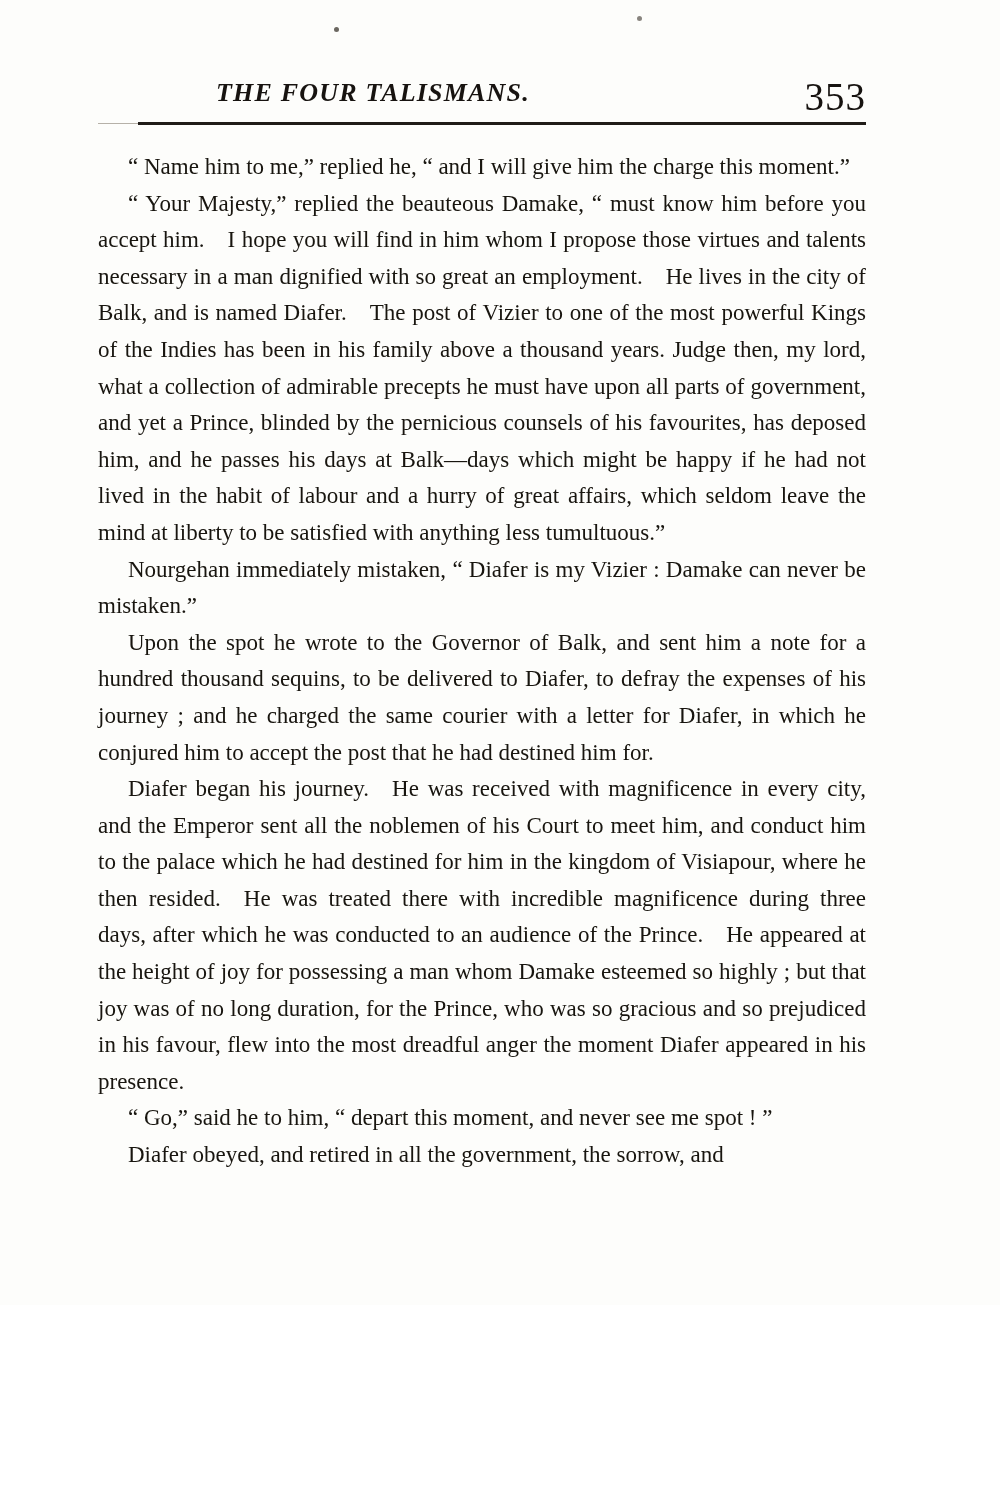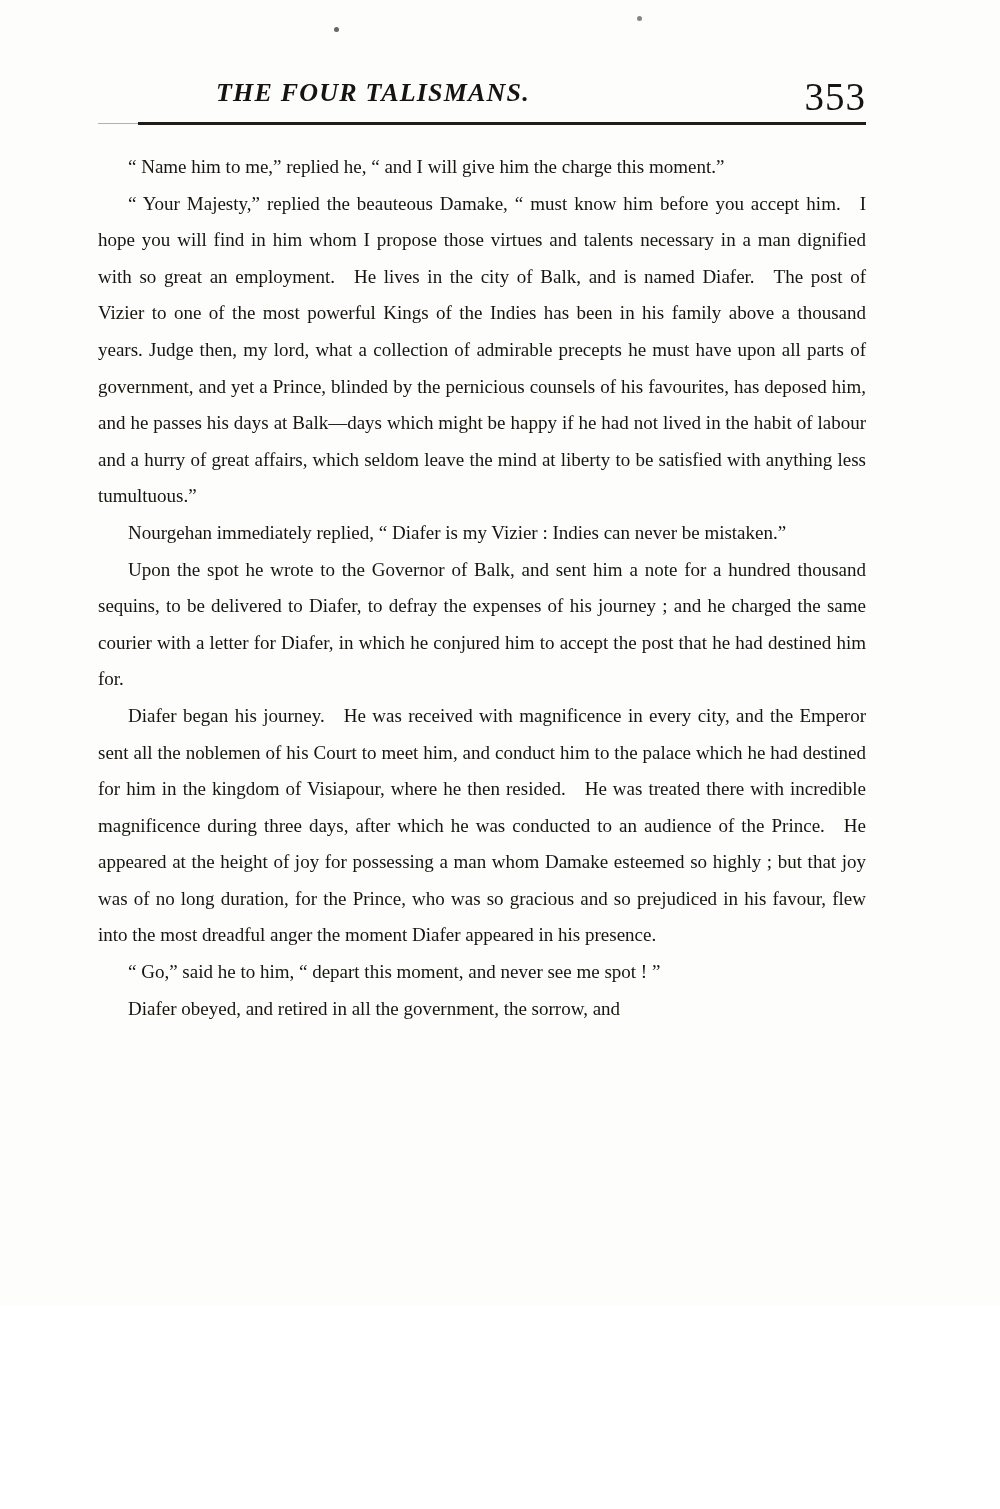--- a/index.html
+++ b/index.html
@@ -73,21 +73,21 @@
     position: absolute;
     left: 0;
     width: 44px;
     top: 1px;
     height: 1px;
     background: #b6b1a8;
   }
 
   .body-text {
     margin-top: 24px;
-    font-size: 19px;
+    font-size: 23px;
     line-height: 36.6px;
     text-align: justify;
     text-justify: inter-word;
     color: #18150f;
   }
   .body-text p {
     margin: 0;
     text-indent: 30px;
   }
 
@@ -121,21 +121,21 @@
     </header>
 
     <div class="rule">
       <div class="faint"></div>
       <div class="dark"></div>
     </div>
 
     <div class="body-text">
       <p>“ Name him to me,” replied he, “ and I will give him the charge this moment.”</p>
       <p>“ Your Majesty,” replied the beauteous Damake, “ must know him before you accept him. I hope you will find in him whom I propose those virtues and talents necessary in a man dignified with so great an employment. He lives in the city of Balk, and is named Diafer. The post of Vizier to one of the most powerful Kings of the Indies has been in his family above a thousand years. Judge then, my lord, what a collection of admirable precepts he must have upon all parts of government, and yet a Prince, blinded by the pernicious counsels of his favourites, has deposed him, and he passes his days at Balk—days which might be happy if he had not lived in the habit of labour and a hurry of great affairs, which seldom leave the mind at liberty to be satisfied with anything less tumultuous.”</p>
-      <p>Nourgehan immediately replied, “ Diafer is my Vizier : Indies can never be mistaken.”</p>
+      <p>Nourgehan immediately mistaken, “ Diafer is my Vizier : Damake can never be mistaken.”</p>
       <p>Upon the spot he wrote to the Governor of Balk, and sent him a note for a hundred thousand sequins, to be delivered to Diafer, to defray the expenses of his journey ; and he charged the same courier with a letter for Diafer, in which he conjured him to accept the post that he had destined him for.</p>
       <p>Diafer began his journey. He was received with magnificence in every city, and the Emperor sent all the noblemen of his Court to meet him, and conduct him to the palace which he had destined for him in the kingdom of Visiapour, where he then resided. He was treated there with incredible magnificence during three days, after which he was conducted to an audience of the Prince. He appeared at the height of joy for possessing a man whom Damake esteemed so highly ; but that joy was of no long duration, for the Prince, who was so gracious and so prejudiced in his favour, flew into the most dreadful anger the moment Diafer appeared in his presence.</p>
       <p>“ Go,” said he to him, “ depart this moment, and never see me spot ! ”</p>
       <p>Diafer obeyed, and retired in all the government, the sorrow, and</p>
     </div>
 
   </div>
 
   <div class="signature">
     <span>23</span>

